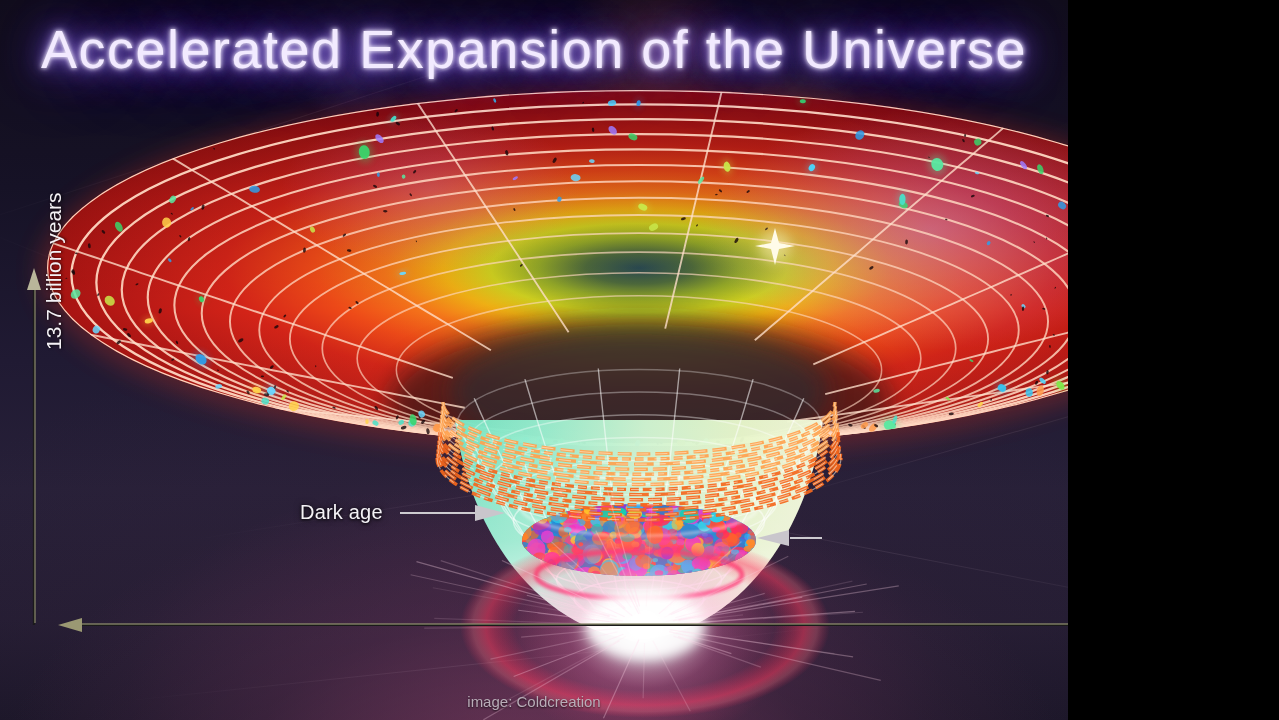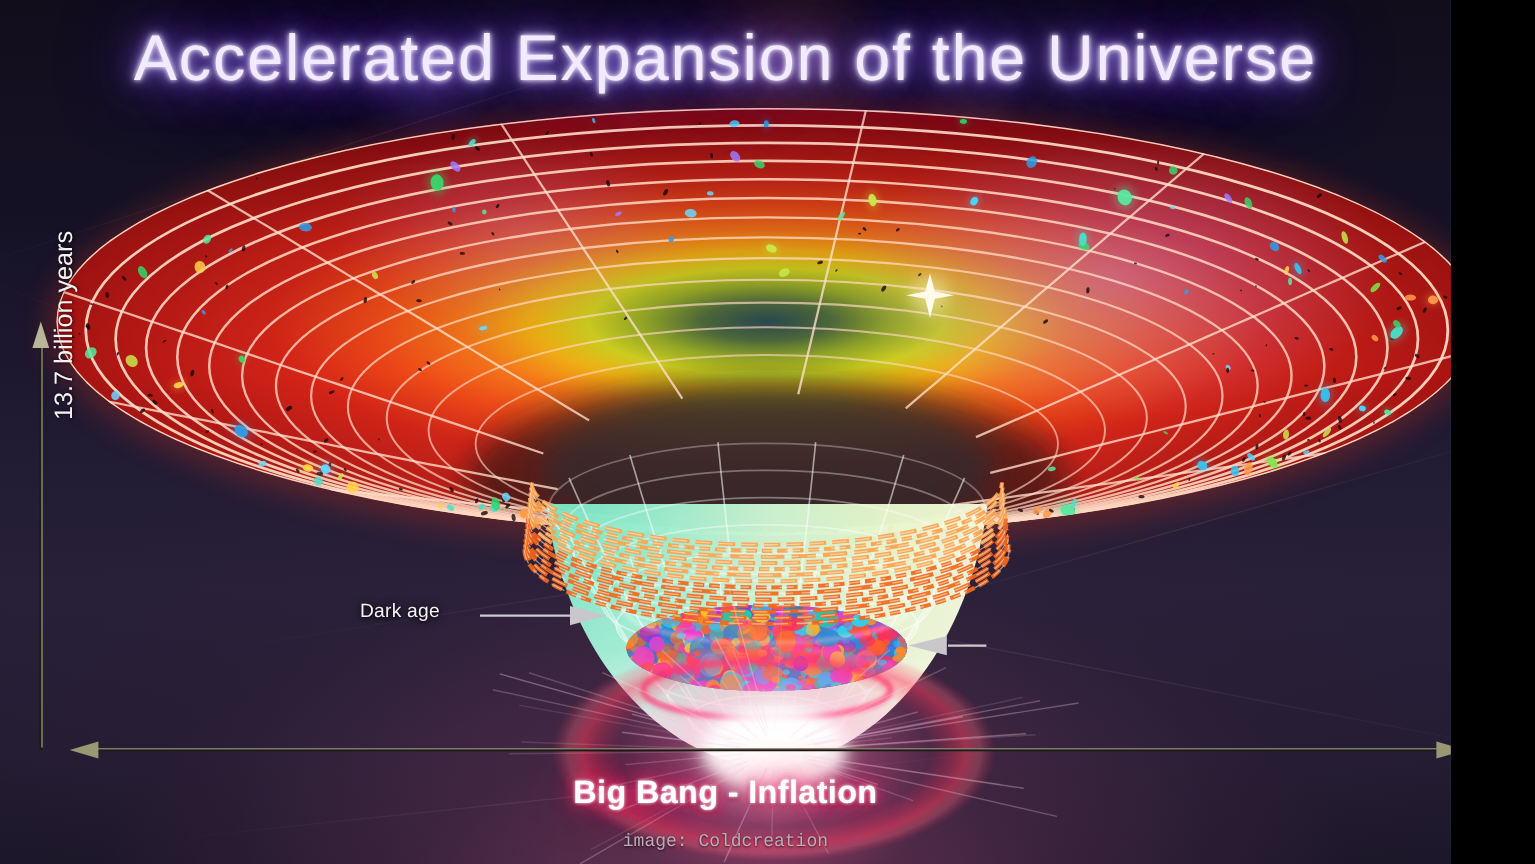--- a/index.html
+++ b/index.html
@@ -3,23 +3,23 @@
 <meta charset="utf-8">
 <title>Accelerated Expansion of the Universe</title>
 <style>
   html,body{margin:0;padding:0;background:#000;}
   body{
     font-family:"Liberation Sans", sans-serif;
     -webkit-font-smoothing:antialiased;
   }
   #stage{
     position:relative;
-    width:1209px;height:720px;
+    width:1068px;height:720px;
     overflow:hidden;
-    background:#0c4a6e;
+    background:#404040;
   }
 
   
   .bg-base{
     position:absolute;inset:0;
     background:
       radial-gradient(ellipse 760px 430px at 50% 108%, rgba(150,70,110,.55) 0%, rgba(90,48,80,.30) 38%, rgba(40,30,55,0) 70%),
       radial-gradient(ellipse 900px 520px at 50% 96%, rgba(120,55,95,.42) 0%, rgba(60,36,62,.18) 45%, rgba(30,24,46,0) 76%),
       linear-gradient(180deg,#110d1b 0%, #161226 26%, #201a33 50%, #272038 68%, #241d33 86%, #1a1628 100%);
   }
@@ -45,21 +45,21 @@
     white-space:nowrap;
   }
 
   
   #funnel{position:absolute;left:0;top:0;width:1279px;height:720px;}
 
   
   .lbl{
     position:absolute;
     color:#f4f2f6;
-    font-size:16px;
+    font-size:20px;
     letter-spacing:.2px;
     text-shadow:0 1px 3px rgba(0,0,0,.85), 0 0 7px rgba(0,0,0,.6);
     white-space:nowrap;
   }
   .lbl.small{font-size:19px;}
   .axis-y-label{
     position:absolute;
     left:42px;top:350px;
     transform:rotate(-90deg);
     transform-origin:0 0;
@@ -81,21 +81,20 @@
       0 2px 4px rgba(80,0,30,.9);
     white-space:nowrap;
   }
   .credit{
     position:absolute;left:0;right:0;top:693px;
     text-align:center;
     font-size:15px;
     color:#b9adb8;
     text-shadow:0 1px 2px rgba(0,0,0,.7);
     white-space:nowrap;
-    font-family:Liberation Mono, monospace;
   }
 </style>
 </head>
 <body>
 
 <div id="stage">
 
   <div class="bg-base"></div>
   <div id="streaks">
       <div class="streak" style="left: -60px; top: 120px; width: 700px; transform: rotate(-18deg);"></div>
@@ -1293,17 +1292,16 @@
   </svg>
 
   <div class="title">Accelerated Expansion of the Universe</div>
 
   <div class="axis-y-label">13.7 billion years</div>
 
   <div class="lbl" style="left:300px;top:501px;">Dark age</div>
 
 
 
-  <div class="bigbang">Big Bang - Inflation</div>
 
   <div class="credit">image: Coldcreation</div>
 
 </div>
 
 </body></html>

